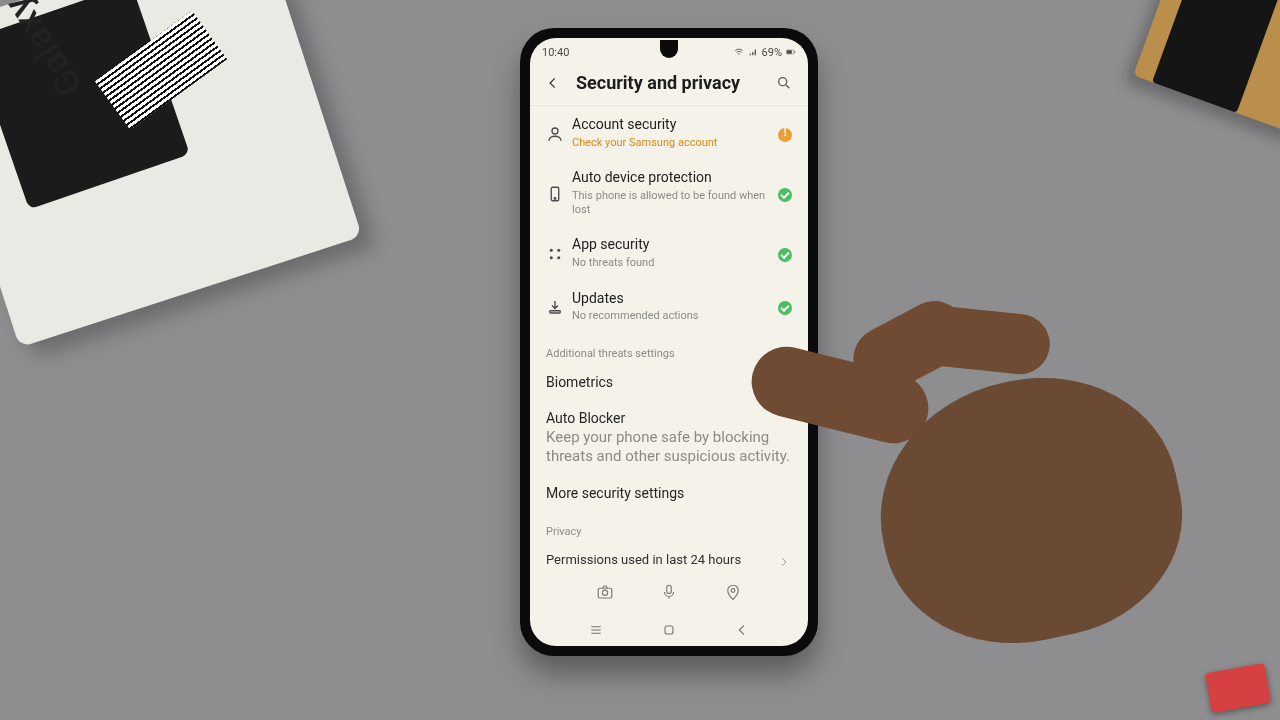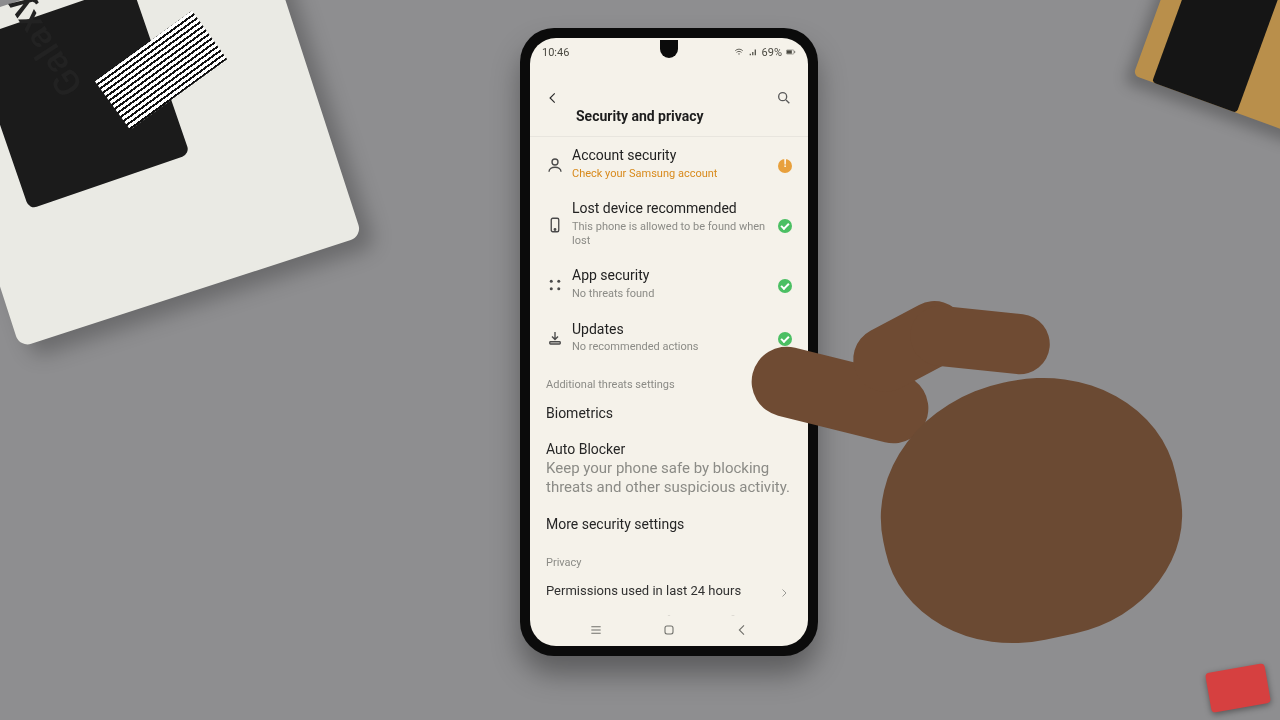--- a/index.html
+++ b/index.html
@@ -133,24 +133,23 @@
     padding:10px 14px 12px;
     border-bottom:1px solid rgba(0,0,0,.05);
   }
   .back{
     width:18px;height:18px;
     display:flex;align-items:center;justify-content:center;
   }
   .back svg{width:14px;height:14px;stroke:#2b2b2b;stroke-width:2;fill:none;}
   .header-title{
     flex:1;
-    font-size:14px;
+    font-size:18px;
     font-weight:700;
     color:#1d1d1d;
-    margin-top:36px;
   }
   .search{
     width:20px;height:20px;
     display:flex;align-items:center;justify-content:center;
   }
   .search svg{width:16px;height:16px;stroke:#5a5a5a;stroke-width:2;fill:none;}
 
   
   .content{
     flex:1;
@@ -294,21 +293,21 @@
   <div class="box-prop-barcode"></div>
 </div>
 <div class="wood-prop"></div>
 <div class="badge-prop"></div>
 
 <div class="phone">
   <div class="screen">
     <div class="notch"></div>
 
     <div class="status">
-      <span>10:46</span>
+      <span>10:40</span>
       <div class="status-right">
         <svg class="status-ico" viewBox="0 0 24 24">
             <path d="M3 9c5-5 13-5 18 0M6 13c3.3-3.3 8.7-3.3 12 0M10 17c1.1-1.1 2.9-1.1 4 0" stroke="#4a4941" stroke-width="2" fill="none"></path>
           </svg>
         <svg class="status-ico" viewBox="0 0 24 24">
             <path d="M4 20h3v-4H4zM10 20h3V12h-3zM16 20h3V6h-3z" fill="#4a4941"></path>
           </svg>
         <span>69%</span>
         <svg class="status-ico" viewBox="0 0 24 12">
             <rect x="1" y="1" width="18" height="10" rx="2" stroke="#4a4941" fill="none"></rect>
@@ -350,21 +349,21 @@
       </div>
 
       <div class="row">
         <span class="icon">
           <svg viewBox="0 0 24 24" fill="none" stroke="currentColor" stroke-width="1.8">
               <rect x="7" y="3" width="10" height="18" rx="2"></rect>
               <circle cx="12" cy="18" r="1" fill="currentColor"></circle>
             </svg>
         </span>
         <div class="txt">
-          <div class="title">Lost device recommended</div>
+          <div class="title">Auto device protection</div>
           <div class="sub">This phone is allowed to be found when lost</div>
         </div>
         <span class="status-badge ok"></span>
       </div>
 
       <div class="row">
         <span class="icon">
           <svg viewBox="0 0 24 24" fill="currentColor">
               <circle cx="7" cy="7" r="2"></circle>
               <circle cx="17" cy="7" r="2"></circle>

